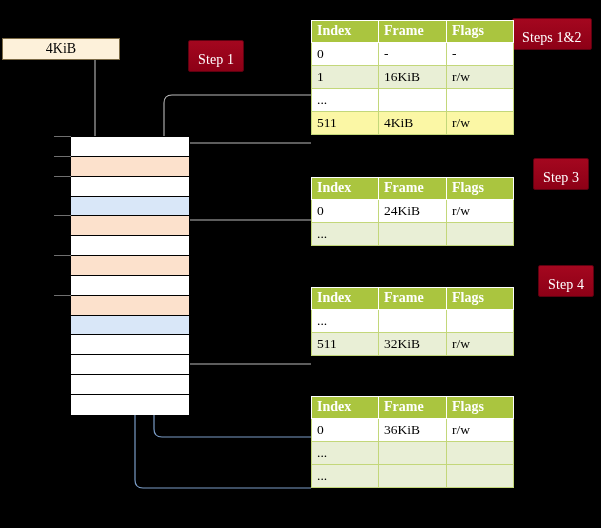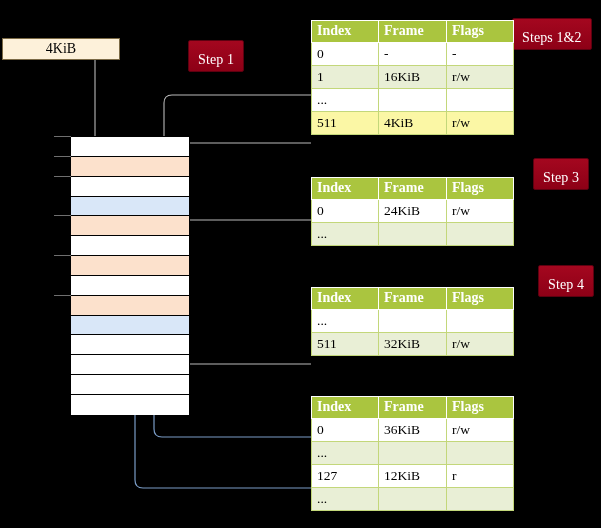--- a/index.html
+++ b/index.html
@@ -261,25 +261,20 @@
           <tr class="odd">
             <td class="colidx">0</td>
             <td class="colfrm">36KiB</td>
             <td class="colflg">r/w</td>
           </tr>
           <tr class="even">
             <td class="colidx">...</td>
             <td class="colfrm"></td>
             <td class="colflg"></td>
           </tr>
-          <tr class="odd">
-            <td class="colidx">127</td>
-            <td class="colfrm">12KiB</td>
-            <td class="colflg">r</td>
-          </tr>
           <tr class="even">
             <td class="colidx">...</td>
             <td class="colfrm"></td>
             <td class="colflg"></td>
           </tr>
         </tbody>
       </table>
     </div>
 
 </div>

